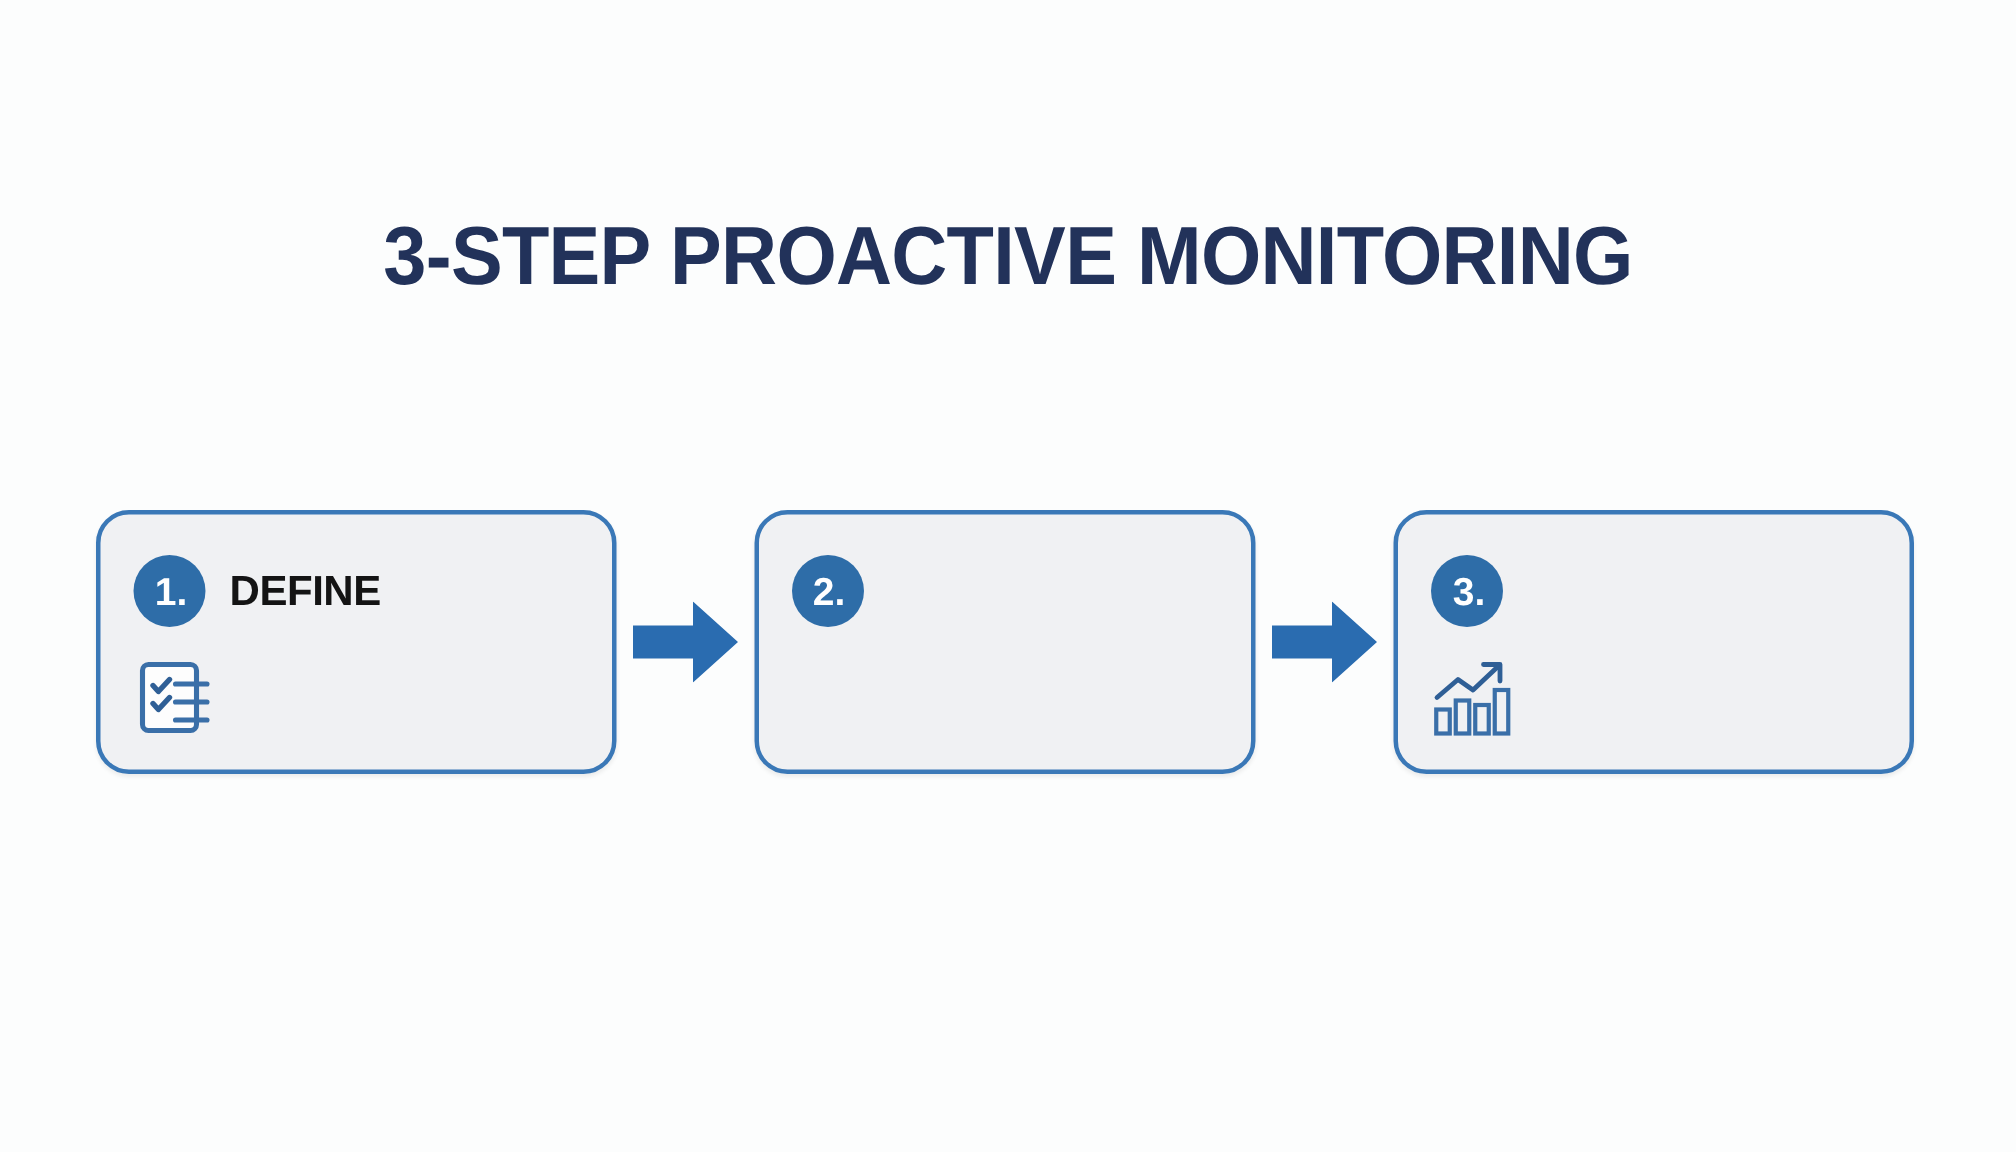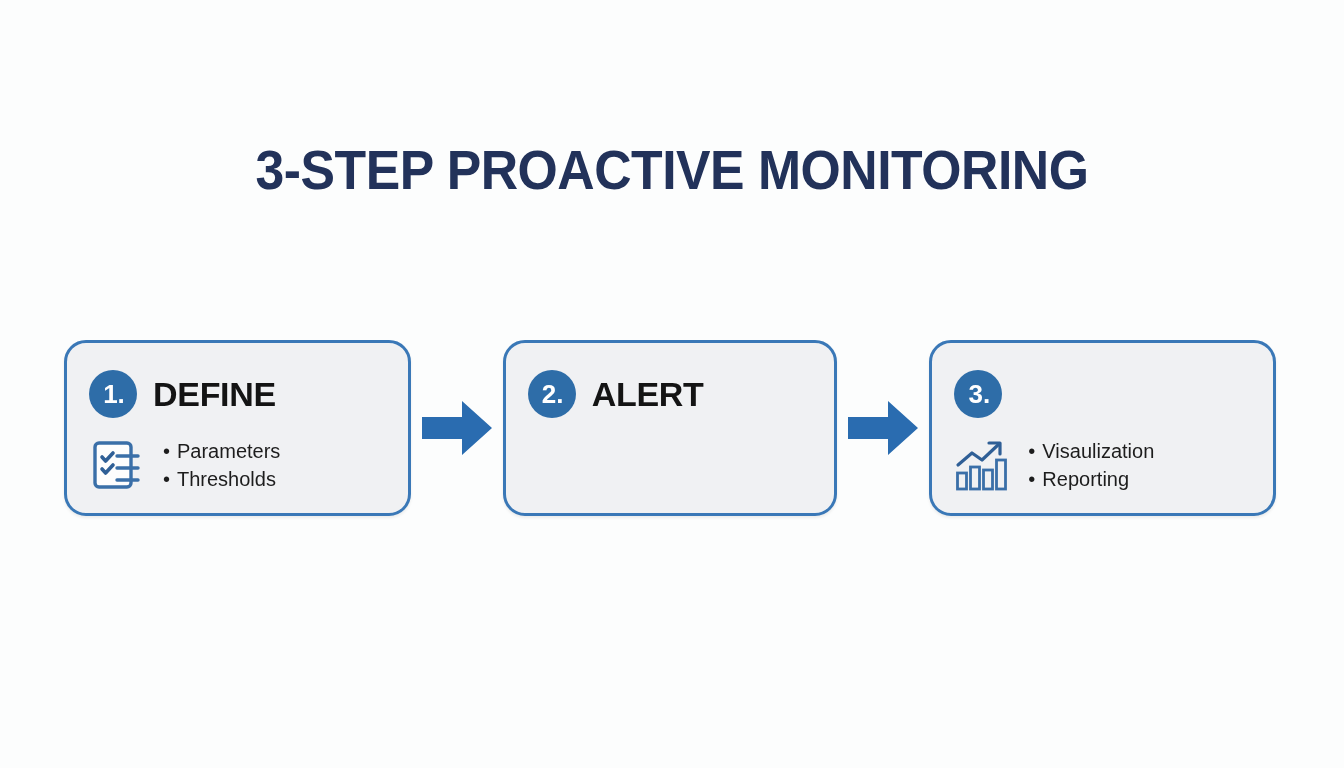--- a/index.html
+++ b/index.html
@@ -78,21 +78,21 @@
     display: flex;
     align-items: center;
     justify-content: center;
     font-size: 26px;
     font-weight: bold;
     line-height: 1;
     padding-left: 2px;
   }
 
   .card-title {
-    font-size: 34px;
+    font-size: 28px;
     font-weight: bold;
     color: #141414;
     letter-spacing: -0.3px;
     white-space: nowrap;
   }
 
   .card-body {
     display: flex;
     align-items: center;
     gap: 18px;
@@ -156,37 +156,32 @@
       <div class="icon-box">
         <svg width="50" height="52" viewBox="0 0 50 52" fill="none">
           <rect x="3" y="3" width="36" height="44" rx="4" stroke="#3a6fa8" stroke-width="3.4" fill="#fdfdfd"></rect>
           <path d="M10 17 l3.6 4 L21 13" stroke="#2f5f96" stroke-width="3.6" fill="none" stroke-linecap="round" stroke-linejoin="round"></path>
           <path d="M10 29 l3.6 4 L21 25" stroke="#2f5f96" stroke-width="3.6" fill="none" stroke-linecap="round" stroke-linejoin="round"></path>
           <line x1="25" y1="16" x2="46" y2="16" stroke="#3a6fa8" stroke-width="3.4" stroke-linecap="round"></line>
           <line x1="25" y1="28" x2="46" y2="28" stroke="#3a6fa8" stroke-width="3.4" stroke-linecap="round"></line>
           <line x1="25" y1="40" x2="46" y2="40" stroke="#3a6fa8" stroke-width="3.4" stroke-linecap="round"></line>
         </svg>
       </div>
-      <div class="bullets">
-        <div class="bullet">Parameters</div>
-        <div class="bullet">Thresholds</div>
-      </div>
     </div>
   </div>
 
   <div class="arrow">
     <svg width="70" height="54" viewBox="0 0 70 54">
       <path d="M0 16 H40 V0 L70 27 L40 54 V38 H0 Z" fill="#2a6cb0"></path>
     </svg>
   </div>
 
   <div class="card card-2">
     <div class="card-head">
       <div class="num-circle">2.</div>
-      <div class="card-title">ALERT</div>
     </div>
   </div>
 
   <div class="arrow">
     <svg width="70" height="54" viewBox="0 0 70 54">
       <path d="M0 16 H40 V0 L70 27 L40 54 V38 H0 Z" fill="#2a6cb0"></path>
     </svg>
   </div>
 
   <div class="card card-3">
@@ -197,20 +192,16 @@
       <div class="icon-box">
         <svg width="54" height="52" viewBox="0 0 54 52" fill="none">
           <rect x="2.5" y="33" width="9" height="16" stroke="#3a6fa8" stroke-width="2.8" fill="none"></rect>
           <rect x="15.5" y="27" width="9" height="22" stroke="#3a6fa8" stroke-width="2.8" fill="none"></rect>
           <rect x="28.5" y="30" width="9" height="19" stroke="#3a6fa8" stroke-width="2.8" fill="none"></rect>
           <rect x="41.5" y="20" width="9" height="29" stroke="#3a6fa8" stroke-width="2.8" fill="none"></rect>
           <path d="M3 25 L17 13 L27 20 L44 4" stroke="#2f5f96" stroke-width="3.2" fill="none" stroke-linecap="round" stroke-linejoin="round"></path>
           <path d="M34 3 H45 V14" stroke="#2f5f96" stroke-width="3.2" fill="none" stroke-linecap="round" stroke-linejoin="round"></path>
         </svg>
       </div>
-      <div class="bullets">
-        <div class="bullet">Visaulization</div>
-        <div class="bullet">Reporting</div>
-      </div>
     </div>
   </div>
 
 </div>
 
 </body></html>

